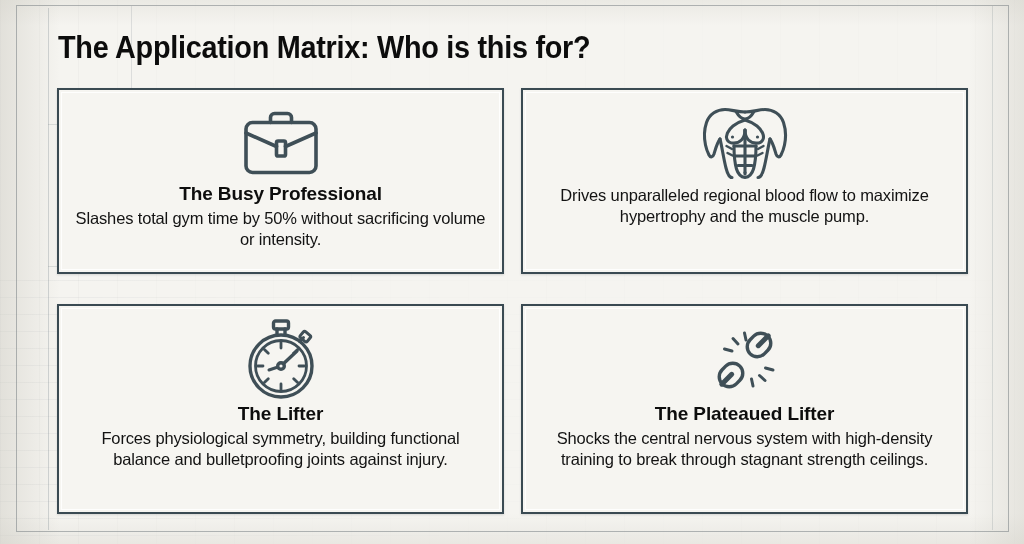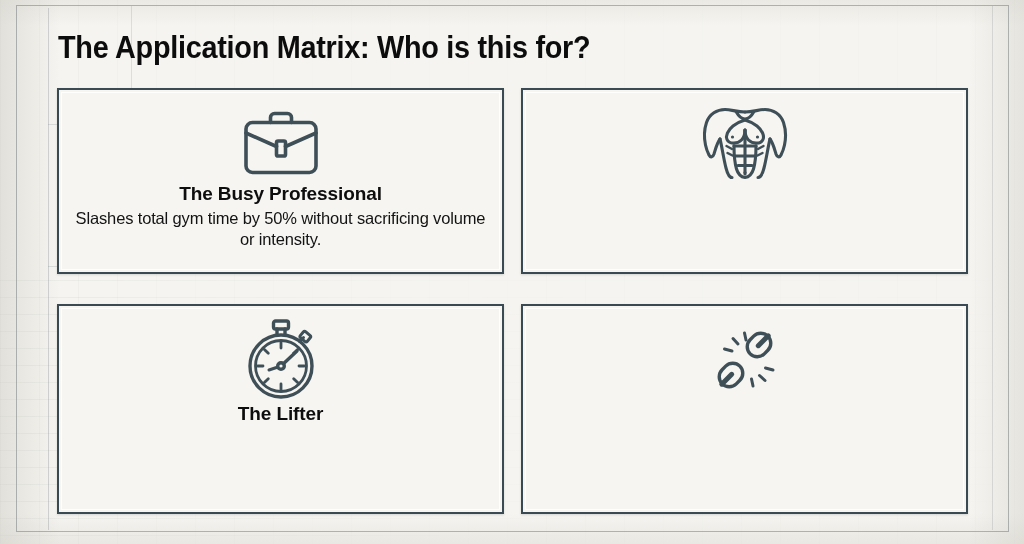--- a/index.html
+++ b/index.html
@@ -190,20 +190,21 @@
           <path d="M38 40 C38 48 38.5 56 40.5 63 C42 68 45 71 49 71.5 C53 71 56 68 57.5 63 C59.5 56 60 48 60 40"></path>
 
           <path d="M30.5 40 L36 43 M31.5 47 L36.5 49.5" stroke-width="2.4"></path>
           <path d="M67.5 40 L62 43 M66.5 47 L61.5 49.5" stroke-width="2.4"></path>
 
           <circle cx="36.5" cy="31" r="1.6" fill="#3f4f57" stroke="none"></circle>
           <circle cx="61.5" cy="31" r="1.6" fill="#3f4f57" stroke="none"></circle>
           <circle cx="49" cy="66.5" r="1.5" fill="#3f4f57" stroke="none"></circle>
         </svg>
       </div>
+      <div class="card-desc">Drives unparalleled regional blood flow to maximize hypertrophy and the muscle pump.</div>
     </div>
 
     <div class="card card-r2">
       <div class="card-icon">
         <svg width="84" height="84" viewBox="0 0 84 84" fill="none" stroke="#3f4f57" stroke-width="3.4" stroke-linecap="round" stroke-linejoin="round">
 
           <rect x="34.5" y="3" width="15" height="8" rx="2"></rect>
           <path d="M38 11 V16 M46 11 V16"></path>
 
           <g transform="rotate(40 66 19)">
@@ -224,20 +225,21 @@
             <path d="M58.6 31.4 L54.7 35.3"></path>
             <path d="M25.4 64.6 L29.3 60.7"></path>
           </g>
 
           <path d="M42 48 L58 33"></path>
           <path d="M42 48 L30 52" stroke-width="3"></path>
           <circle cx="42" cy="48" r="3.3" fill="#f6f5f1"></circle>
         </svg>
       </div>
       <div class="card-title">The Lifter</div>
+      <div class="card-desc">Forces physiological symmetry, building functional balance and bulletproofing joints against injury.</div>
     </div>
 
     <div class="card card-r2">
       <div class="card-icon">
         <svg width="86" height="84" viewBox="0 0 86 84" fill="none" stroke="#3f4f57" stroke-width="3.4" stroke-linecap="round" stroke-linejoin="round">
 
           <g transform="rotate(-45 57 27)">
             <rect x="44.5" y="17" width="25" height="20" rx="10"></rect>
             <path d="M56 27 H70" stroke-width="5"></path>
           </g>
@@ -250,16 +252,18 @@
           <g stroke-width="3" stroke-linecap="round">
             <path d="M31 20.5 L36 26"></path>
             <path d="M42.5 15 L44 22"></path>
             <path d="M22.5 31 L30 33"></path>
             <path d="M63 62.5 L57.5 57.5"></path>
             <path d="M51 68 L49.5 61"></path>
             <path d="M71 52 L63.5 50"></path>
           </g>
         </svg>
       </div>
+      <div class="card-title">The Plateaued Lifter</div>
+      <div class="card-desc">Shocks the central nervous system with high-density training to break through stagnant strength ceilings.</div>
     </div>
 
   </div>
 </div>
 
 </body></html>

